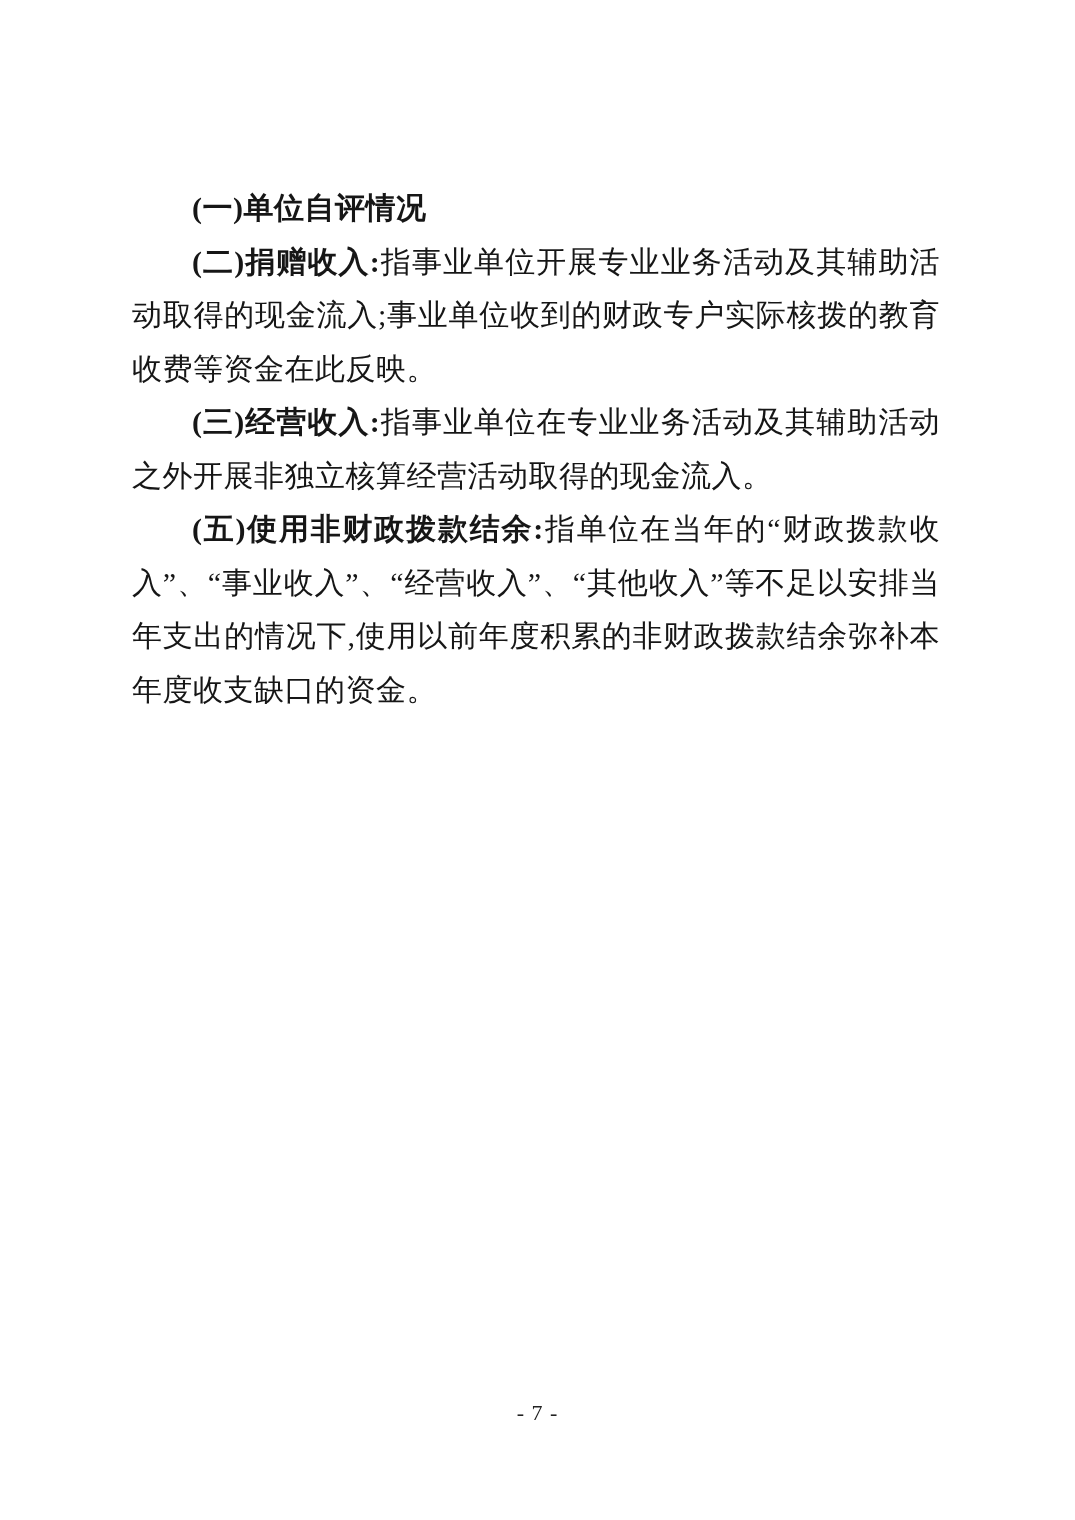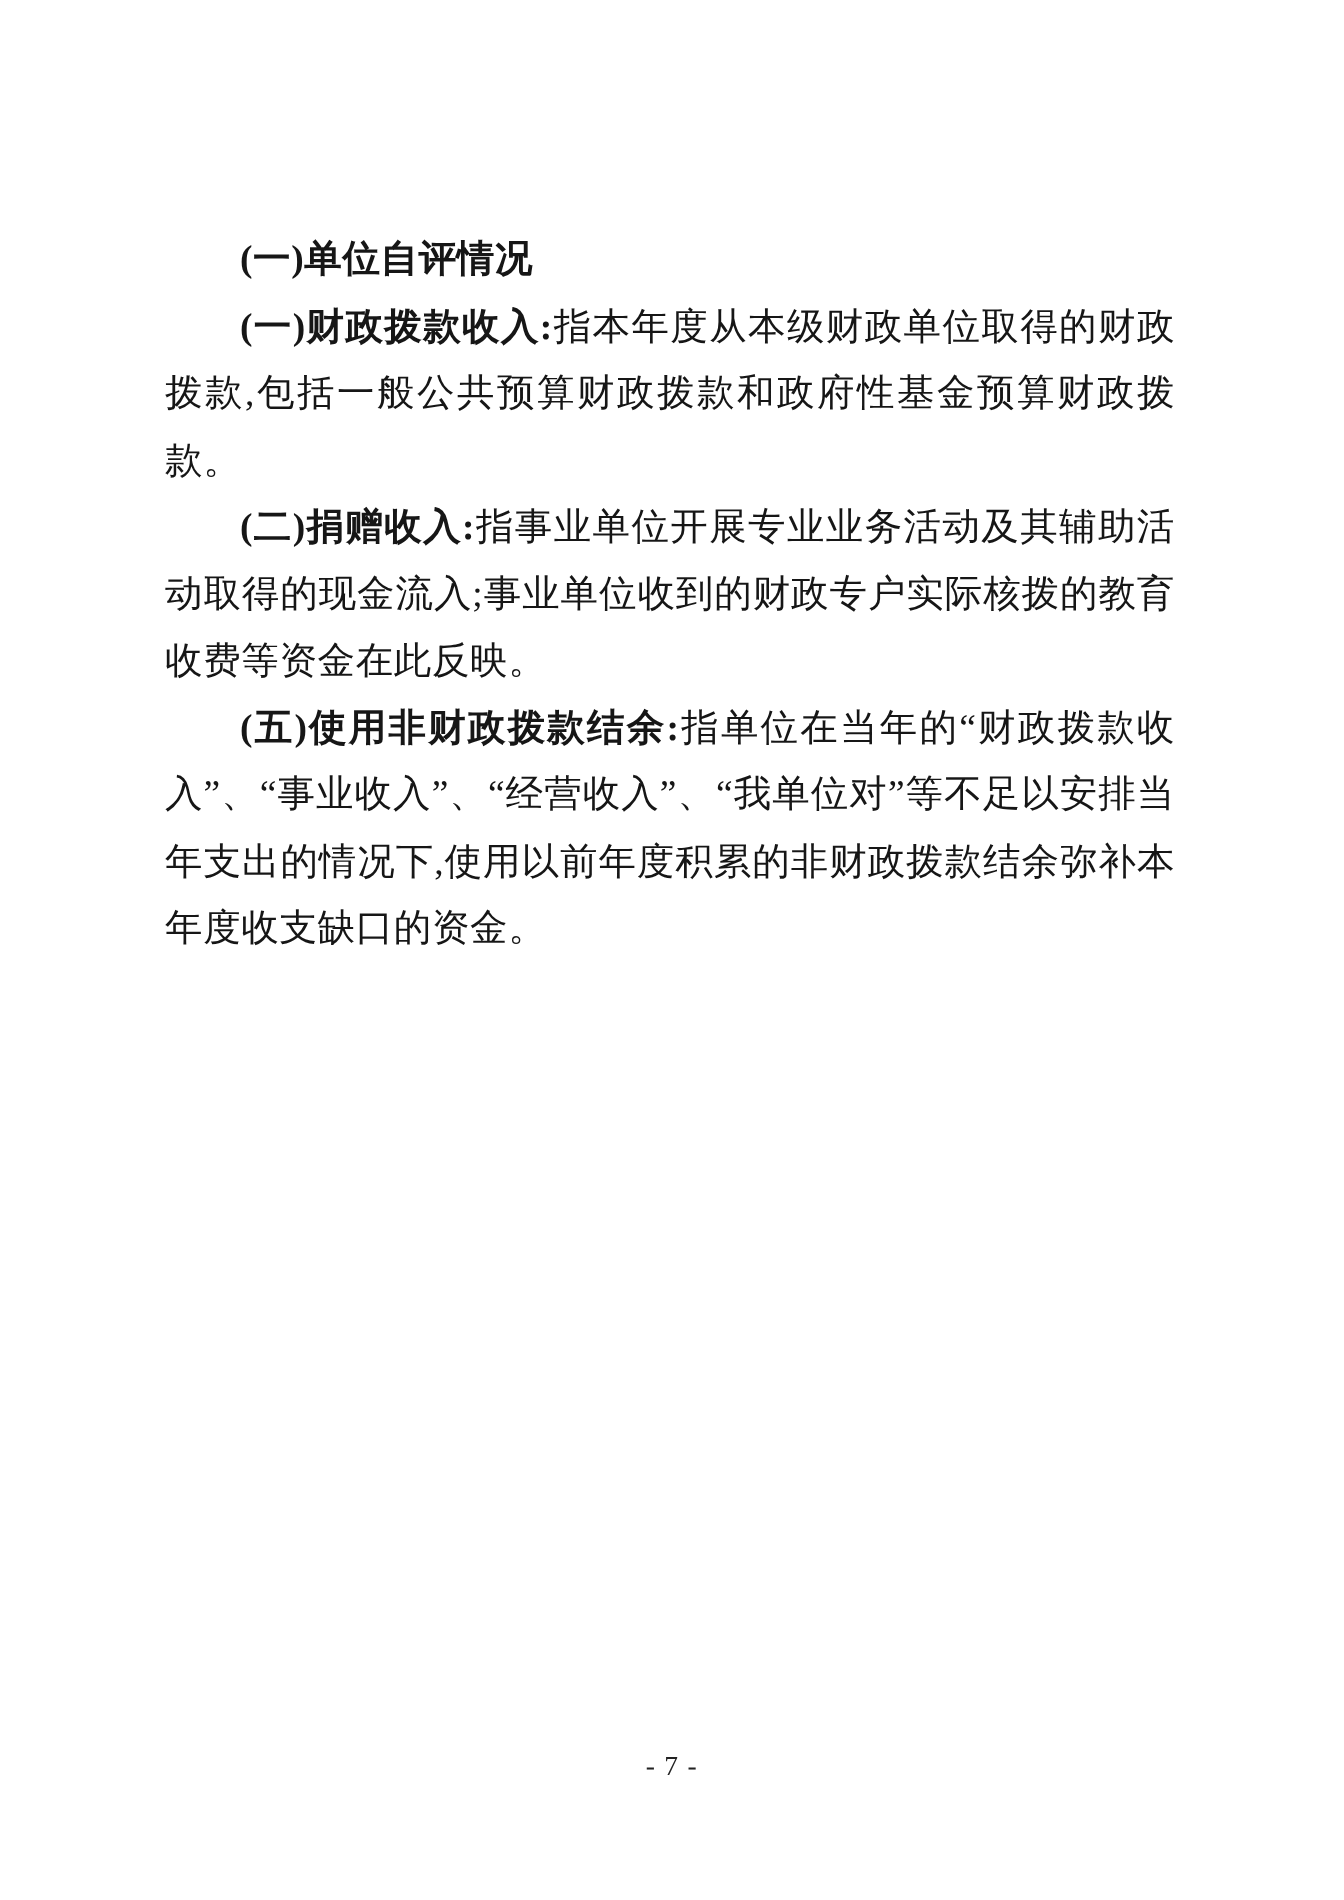--- a/index.html
+++ b/index.html
@@ -64,27 +64,27 @@
 <body>
 
 <div class="page">
 
   <div class="content">
 
     <p class="subheading">(一)单位自评情况</p>
 
 
 
-    <p><span class="term">(一)财政拨款收入:</span><span>指本年度从本级财政单位取得的财政拨款,包括一般公共预算财政拨款和政府性基金预算财政拨款。</span></p>
 
     <p><span class="term">(二)捐赠收入:</span><span>指事业单位开展专业业务活动及其辅助活动取得的现金流入;事业单位收到的财政专户实际核拨的教育收费等资金在此反映。</span></p>
 
+    <p><span class="term">(三)经营收入:</span><span>指事业单位在专业业务活动及其辅助活动之外开展非独立核算经营活动取得的现金流入。</span></p>
 
 
-    <p><span class="term">(五)使用非财政拨款结余:</span><span>指单位在当年的“财政拨款收入”、“事业收入”、“经营收入”、“我单位对”等不足以安排当年支出的情况下,使用以前年度积累的非财政拨款结余弥补本年度收支缺口的资金。</span></p>
+    <p><span class="term">(五)使用非财政拨款结余:</span><span>指单位在当年的“财政拨款收入”、“事业收入”、“经营收入”、“其他收入”等不足以安排当年支出的情况下,使用以前年度积累的非财政拨款结余弥补本年度收支缺口的资金。</span></p>
 
   </div>
 
   <div class="footer">
     <span>- 7 -</span>
   </div>
 
 </div>
 
 </body></html>

